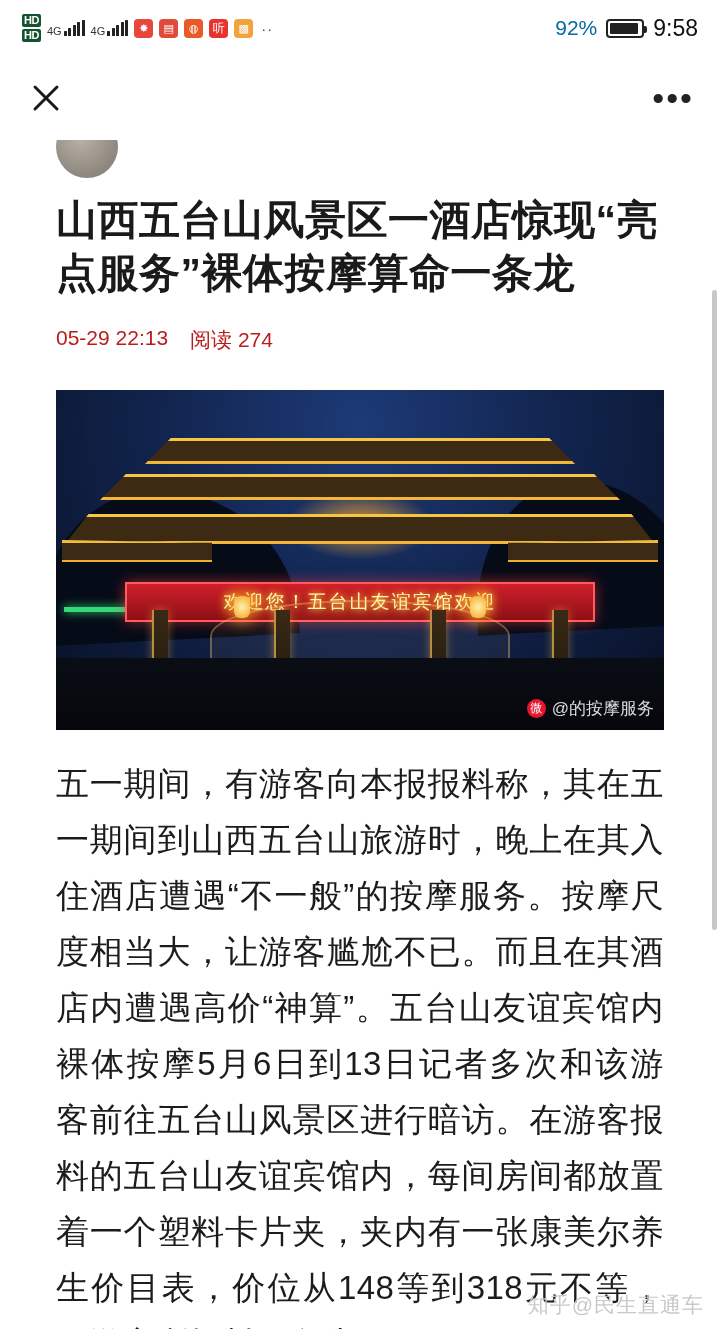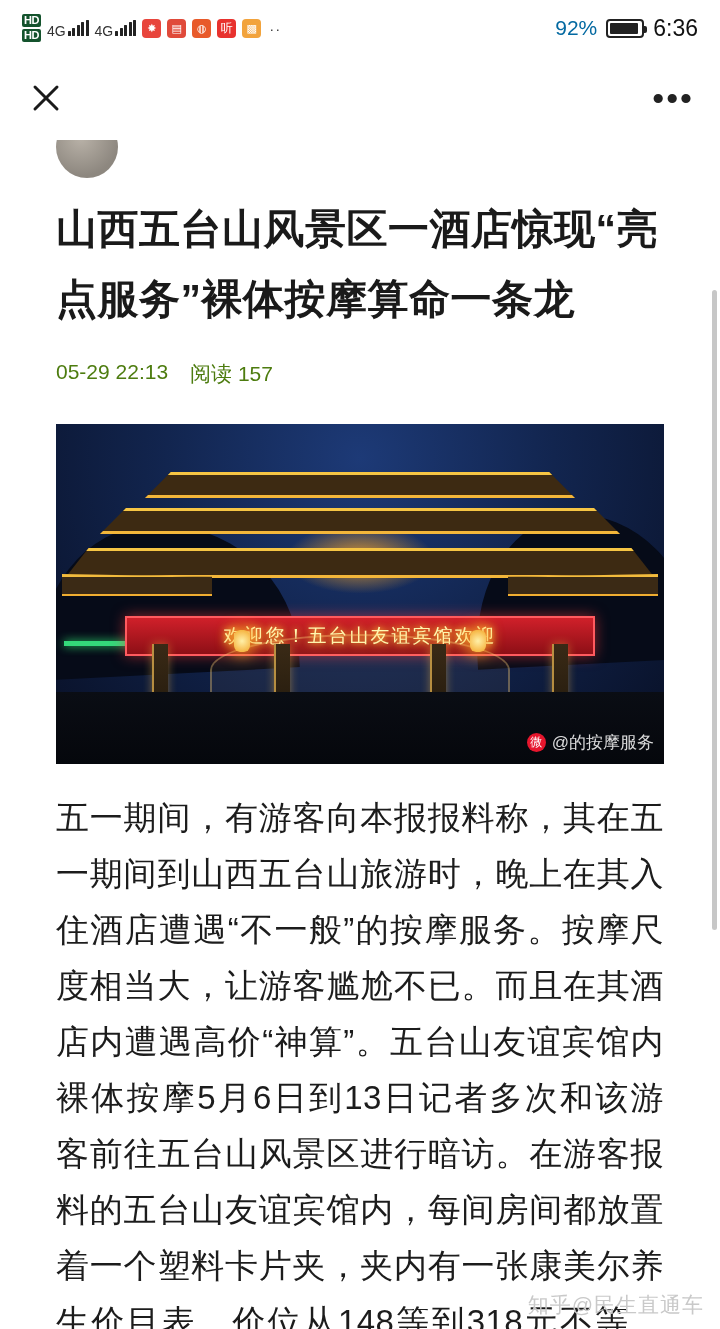--- a/index.html
+++ b/index.html
@@ -27,21 +27,21 @@
     flex: 0 0 auto;
   }
   .sb-left { display: flex; align-items: center; gap: 6px; }
   .hd-stack { display: flex; flex-direction: column; gap: 2px; }
   .hd-badge {
     font-size: 11px; font-weight: bold; color: #ffffff;
     background: #14532d; border-radius: 2px;
     padding: 0 2px; line-height: 13px; letter-spacing: -0.5px;
   }
   .sig-group { display: flex; align-items: flex-end; gap: 2px; }
-  .g-label { font-size: 14px; color: #333; line-height: 9px; text-align: right; }
+  .g-label { font-size: 11px; color: #333; line-height: 9px; text-align: right; }
   .bars { display: flex; align-items: flex-end; gap: 1.5px; height: 16px; }
   .bars i { width: 3px; background: #222; display: block; border-radius: .5px; }
   .bars i:nth-child(1){height:5px}
   .bars i:nth-child(2){height:8px}
   .bars i:nth-child(3){height:11px}
   .bars i:nth-child(4){height:14px}
   .bars i:nth-child(5){height:16px}
   .appicon {
     width: 19px; height: 19px; border-radius: 4px;
     display: inline-flex; align-items: center; justify-content: center;
@@ -103,30 +103,30 @@
     padding: 0 56px;
   }
   .avatar-row { height: 46px; position: relative; }
   .avatar {
     position: absolute; left: 0; top: -24px;
     width: 62px; height: 62px; border-radius: 50%;
     background: radial-gradient(circle at 40% 35%, #b9b2a8, #8d877f 70%);
   }
   .headline {
     font-size: 41px;
-    line-height: 70px;
+    line-height: 53px;
     color: #1a1a1a;
     font-weight: 600;
     letter-spacing: 0.5px;
     margin-top: 8px;
   }
   .meta {
     margin-top: 26px;
     font-size: 21px;
-    color: #4d7c0f;
+    color: #b91c1c;
     display: flex;
     gap: 22px;
   }
 
   
   .hero {
     margin-top: 36px;
     width: 100%;
     height: 340px;
     position: relative;
@@ -276,21 +276,21 @@
       <span class="appicon" style="background:#e85a2a">◍</span>
       <span class="appicon" style="background:#e8322e;font-size:12px">听</span>
       <span class="appicon" style="background:#f2a33c">▩</span>
       <span class="sb-dots">··</span>
     </div>
     <div class="sb-right">
       <span class="battery-pct">92%</span>
       <span class="battery">
           <span class="fill" style="width:92%"></span>
         </span>
-      <span class="clock">6:36</span>
+      <span class="clock">9:58</span>
     </div>
   </div>
 
   <div class="navbar">
     <div class="nav-close">
       <svg width="30" height="30" viewBox="0 0 30 30" aria-hidden="true">
         <line x1="4" y1="4" x2="26" y2="26" stroke="#1a1a1a" stroke-width="3" stroke-linecap="round"></line>
         <line x1="26" y1="4" x2="4" y2="26" stroke="#1a1a1a" stroke-width="3" stroke-linecap="round"></line>
       </svg>
     </div>
@@ -300,21 +300,21 @@
   <div class="article">
 
     <div class="avatar-row">
       <div class="avatar"></div>
     </div>
 
     <h1 class="headline">山西五台山风景区一酒店惊现“亮点服务”裸体按摩算命一条龙</h1>
 
     <div class="meta">
       <span>05-29 22:13</span>
-      <span>阅读 157</span>
+      <span>阅读 274</span>
     </div>
 
     <div class="hero">
       <div class="sky"></div>
       <div class="hill"></div>
       <div class="hill r"></div>
       <div class="center-glow"></div>
       <div class="roof roof1"></div>
       <div class="roof roof2"></div>
       <div class="roof roof3"></div>

